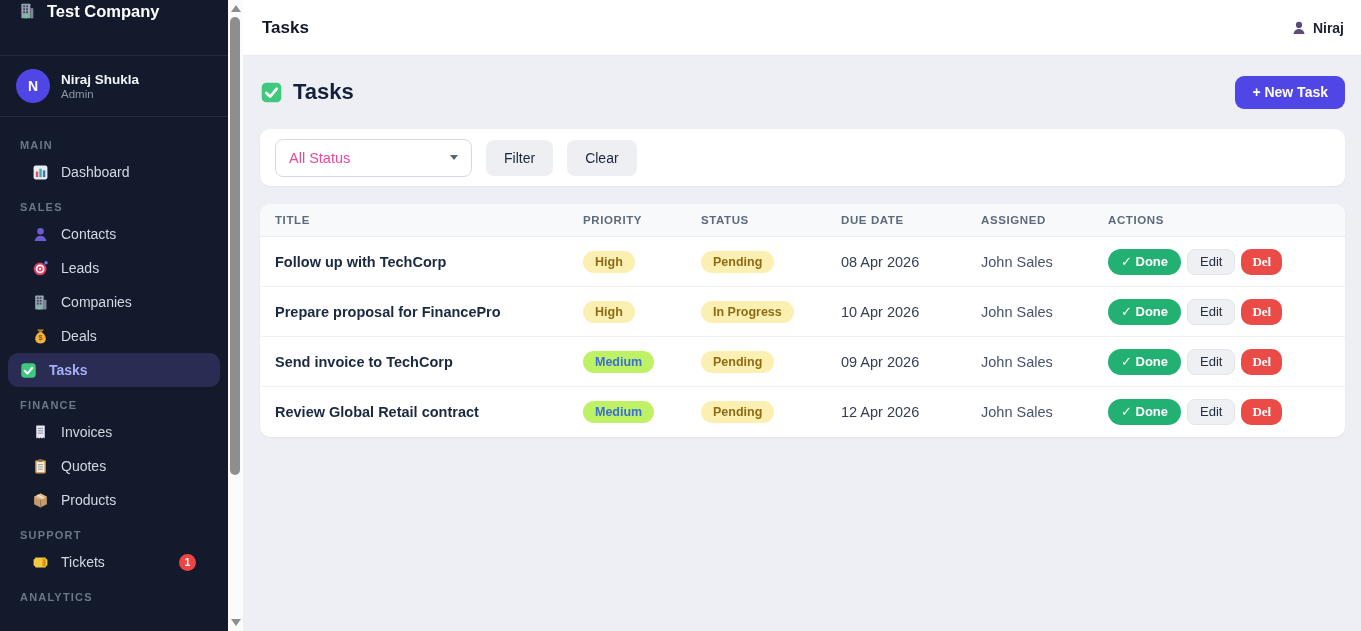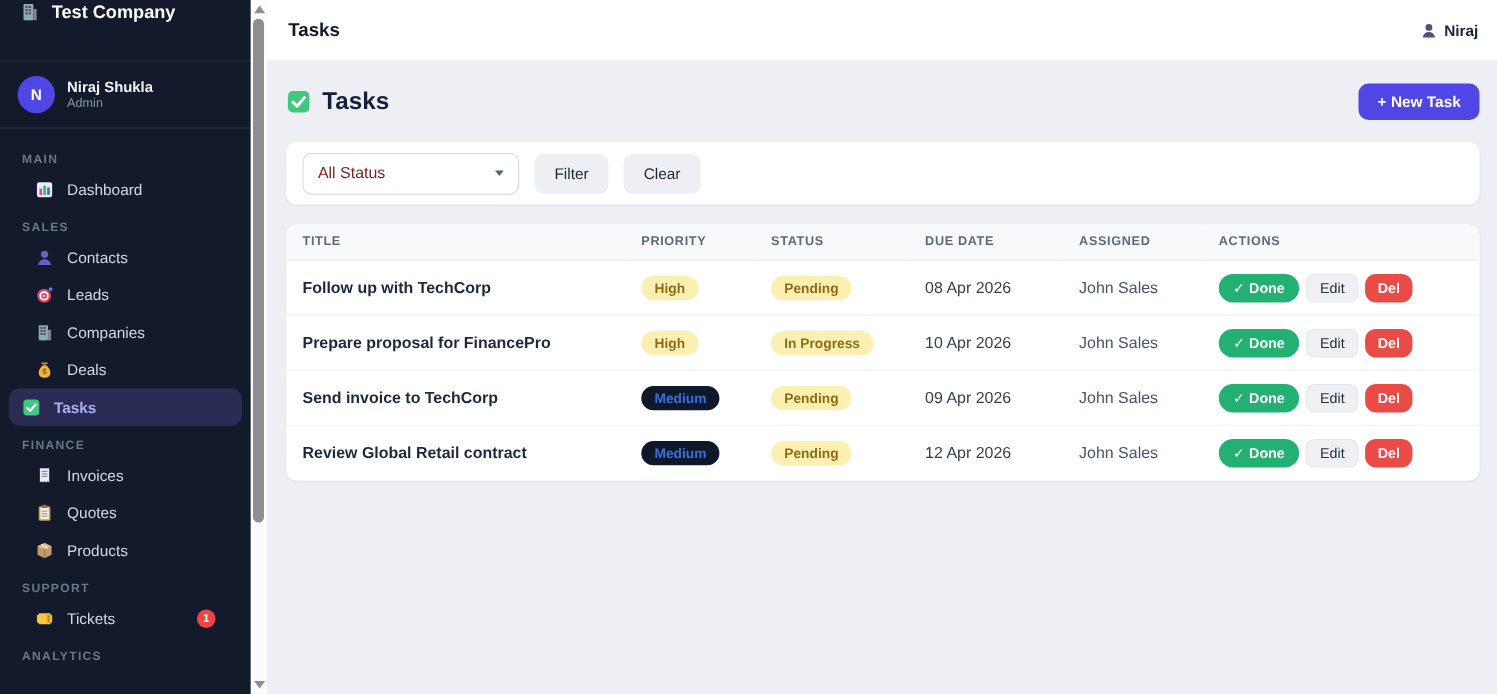--- a/index.html
+++ b/index.html
@@ -70,51 +70,51 @@
   .new-task-btn { background:#4f46e5; color:#fff; border:none; border-radius:9px;
     font-family:inherit; font-size:14px; font-weight:bold; padding:0 17px;
     height:33px; cursor:pointer; }
 
   .filter-card { margin-top:17px; background:#fff; border-radius:10px;
     box-shadow:0 1px 2px rgba(16,24,40,.05); padding:10px 15px; height:57px;
     display:flex; align-items:center; gap:14px; }
   .status-select { width:197px; height:38px; border:1px solid #d6dae2;
     border-radius:8px; background:#fff; display:flex; align-items:center;
     justify-content:space-between; padding:0 13px; cursor:pointer; }
-  .status-select-value { font-size:14.5px; color:#7f1d1d; }
+  .status-select-value { font-size:14.5px; color:#ec4899; }
   .chevron-down { width:0; height:0; border-left:4.5px solid transparent;
     border-right:4.5px solid transparent; border-top:5.5px solid #5b6472; }
   .ghost-btn { background:#edeff3; border:none; border-radius:8px; height:36px;
     padding:0 18px; font-family:inherit; font-size:14px; font-weight:500;
     color:#1c2739; cursor:pointer; }
 
   .table-card { margin-top:18px; background:#fff; border-radius:10px;
     box-shadow:0 1px 2px rgba(16,24,40,.05); overflow:hidden; }
   table { width:100%; border-collapse:collapse; table-layout:fixed; }
   thead th { background:#f8f9fb; text-align:left; padding:10px 15px;
     font-size:11.5px; font-weight:bold; color:#5d6a7b; letter-spacing:.6px;
     border-bottom:1px solid #e9ecf1; }
   tbody tr + tr td { border-top:1px solid #eef1f5; }
   tbody td { padding:0 15px; height:50px; vertical-align:middle; }
   .cell-title { font-size:14.5px; font-weight:bold; color:#1b2940; }
   .cell-plain { font-size:14.5px; color:#333f52; }
   .cell-assigned { font-size:14.5px; color:#46536a; }
   .badge { display:inline-block; padding:4px 12px; border-radius:12px;
     font-size:12.5px; font-weight:bold; }
   .badge[data-variant="yellow"] { background:#fbf0b2; color:#8e6c15; }
-  .badge[data-variant="blue"]   { background:#0f172a; color:#3a6fd8; }
+  .badge[data-variant="blue"]   { background:#bef264; color:#3a6fd8; }
   .actions-wrap { display:flex; align-items:center; gap:6px; }
   .done-btn { background:#23b173; color:#fff; border:none; border-radius:15px;
     height:26px; padding:0 13px; font-family:inherit; font-size:13px;
     font-weight:bold; cursor:pointer; }
   .edit-btn { background:#eff0f3; color:#232e3f; border:1px solid #e3e5ea;
     border-radius:8px; height:26px; padding:0 12px; font-family:inherit;
     font-size:13px; font-weight:500; cursor:pointer; }
   .del-btn { background:#ea4b47; color:#fff; border:none; border-radius:10px;
-    height:26px; padding:0 11px; font-family:Liberation Sans, sans-serif; font-size:13px;
+    height:26px; padding:0 11px; font-family:Liberation Serif, serif; font-size:13px;
     font-weight:bold; cursor:pointer; }
 </style>
 </head>
 <body>
 
 <div class="sidebar">
   <div class="company-header">
     <span class="co-icon">
         <svg viewBox="0 0 16 16">
           <rect x="3" y="1.5" width="8" height="13" rx="0.6" fill="#9aa3b2"></rect>

